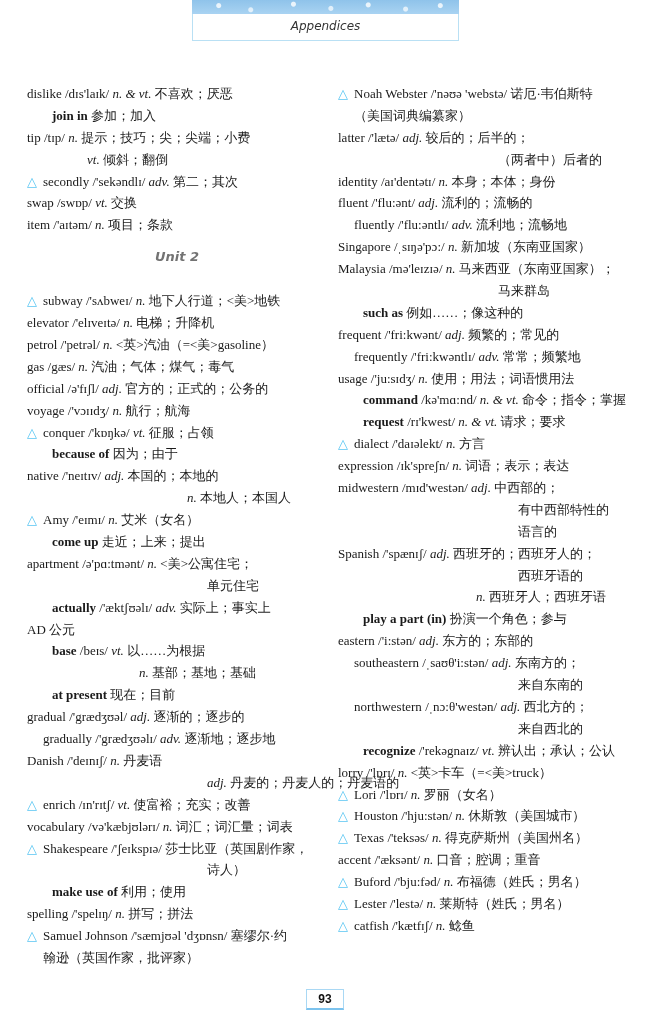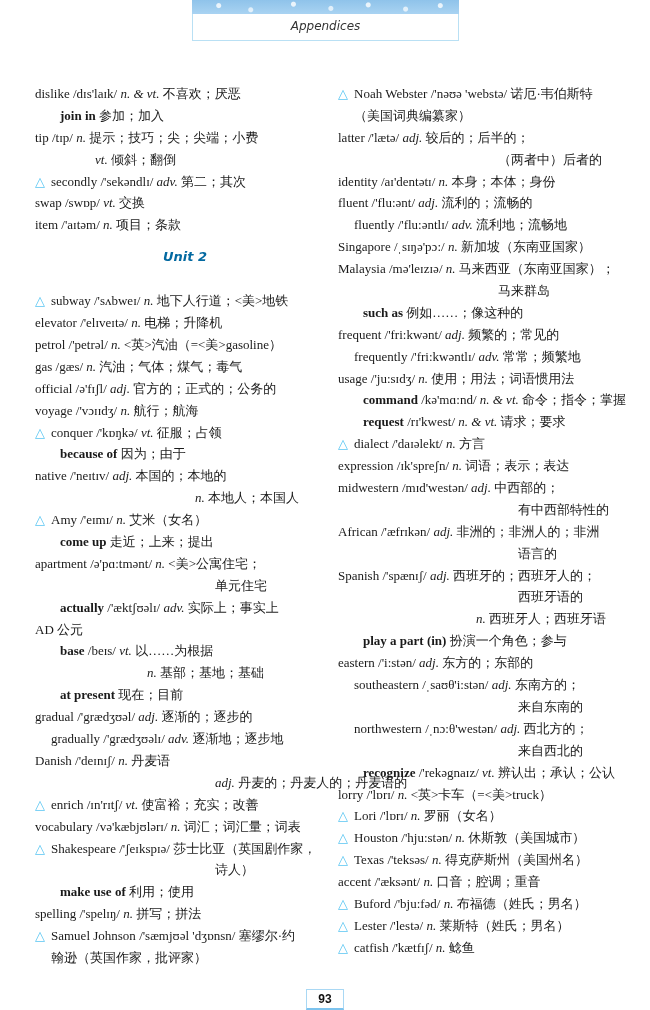--- a/index.html
+++ b/index.html
@@ -16,38 +16,38 @@
       radial-gradient(circle at 66% 35%, rgba(255,255,255,.8) 0 2px, transparent 3px),
       radial-gradient(circle at 80% 65%, rgba(255,255,255,.7) 0 2px, transparent 3px),
       radial-gradient(circle at 93% 40%, rgba(255,255,255,.8) 0 2px, transparent 3px),
       linear-gradient(180deg, #8fc3ea, #a9d3f2); }
   .banner-box { position: absolute; left: 0; top: 14px; width: 265px; height: 26px;
     border: 1px solid #b9e0f4; border-top: none; background: #fff; }
   .banner-title { position: absolute; left: 0; right: 0; top: 5px; text-align: center;
     font-family: "DejaVu Sans", sans-serif; font-style: italic; font-size: 12px; color: #333; }
 
   .col { position: absolute; top: 83px; }
-  .col-left { left: 35px; width: 300px; }
+  .col-left { left: 27px; width: 300px; }
   .col-right { left: 338px; width: 305px; }
 
   .line { height: 21.9px; line-height: 21.9px; font-size: 13px; white-space: nowrap; }
   .ind1 { padding-left: 16px; }
   .ind3 { padding-left: 60px; }
   .ind6 { padding-left: 112px; }
   .ind7 { padding-left: 138px; }
   .ind8 { padding-left: 160px; }
   .ind9 { padding-left: 180px; }
 
   .tri { display: inline-block; width: 14px; color: #5bc6f2; font-size: 13px; margin-right: 2px; }
   .b { font-weight: bold; margin-left: 25px; }
   .i { font-style: italic; }
 
   .unit-title { height: 54px; line-height: 22px; padding-top: 10px; box-sizing: border-box;
     text-align: center; font-family: "DejaVu Sans", sans-serif; font-weight: bold;
-    font-style: italic; color: #0369a1; font-size: 13px; }
+    font-style: italic; color: #737373; font-size: 13px; }
 
   .page-num { position: absolute; left: 306px; top: 989px; width: 36px; height: 18px;
     border: 1px solid #a9d8f4; border-bottom: 2px solid #7cc3ee; text-align: center;
     line-height: 18px; font-family: "Liberation Sans", sans-serif; font-weight: bold;
     font-size: 12px; color: #111; background: #fff; }
 </style>
 </head>
 <body>
 
 <div class="banner">
@@ -118,21 +118,20 @@
       <div class="line"><span class="b">such as</span> <span>例如……；像这种的</span></div>
       <div class="line"><span>frequent</span> <span>/'fri:kwənt/</span> <span class="i">adj.</span> <span>频繁的；常见的</span></div>
       <div class="line ind1"><span>frequently</span> <span>/'fri:kwəntlɪ/</span> <span class="i">adv.</span> <span>常常；频繁地</span></div>
       <div class="line"><span>usage</span> <span>/'ju:sɪdʒ/</span> <span class="i">n.</span> <span>使用；用法；词语惯用法</span></div>
       <div class="line"><span class="b">command</span> <span>/kə'mɑ:nd/</span> <span class="i">n. &amp; vt.</span> <span>命令；指令；掌握</span></div>
       <div class="line"><span class="b">request</span> <span>/rɪ'kwest/</span> <span class="i">n. &amp; vt.</span> <span>请求；要求</span></div>
       <div class="line"><span class="tri">△</span><span>dialect</span> <span>/'daɪəlekt/</span> <span class="i">n.</span> <span>方言</span></div>
       <div class="line"><span>expression</span> <span>/ɪk'spreʃn/</span> <span class="i">n.</span> <span>词语；表示；表达</span></div>
       <div class="line"><span>midwestern</span> <span>/mɪd'westən/</span> <span class="i">adj.</span> <span>中西部的；</span></div>
       <div class="line ind9"><span>有中西部特性的</span></div>
-      <div class="line"><span>African</span> <span>/'æfrɪkən/</span> <span class="i">adj.</span> <span>非洲的；非洲人的；非洲</span></div>
       <div class="line ind9"><span>语言的</span></div>
       <div class="line"><span>Spanish</span> <span>/'spænɪʃ/</span> <span class="i">adj.</span> <span>西班牙的；西班牙人的；</span></div>
       <div class="line ind9"><span>西班牙语的</span></div>
       <div class="line ind7"><span class="i">n.</span> <span>西班牙人；西班牙语</span></div>
       <div class="line"><span class="b">play a part (in)</span> <span>扮演一个角色；参与</span></div>
       <div class="line"><span>eastern</span> <span>/'i:stən/</span> <span class="i">adj.</span> <span>东方的；东部的</span></div>
       <div class="line ind1"><span>southeastern</span> <span>/ˌsaʊθ'i:stən/</span> <span class="i">adj.</span> <span>东南方的；</span></div>
       <div class="line ind9"><span>来自东南的</span></div>
       <div class="line ind1"><span>northwestern</span> <span>/ˌnɔ:θ'westən/</span> <span class="i">adj.</span> <span>西北方的；</span></div>
       <div class="line ind9"><span>来自西北的</span></div>

